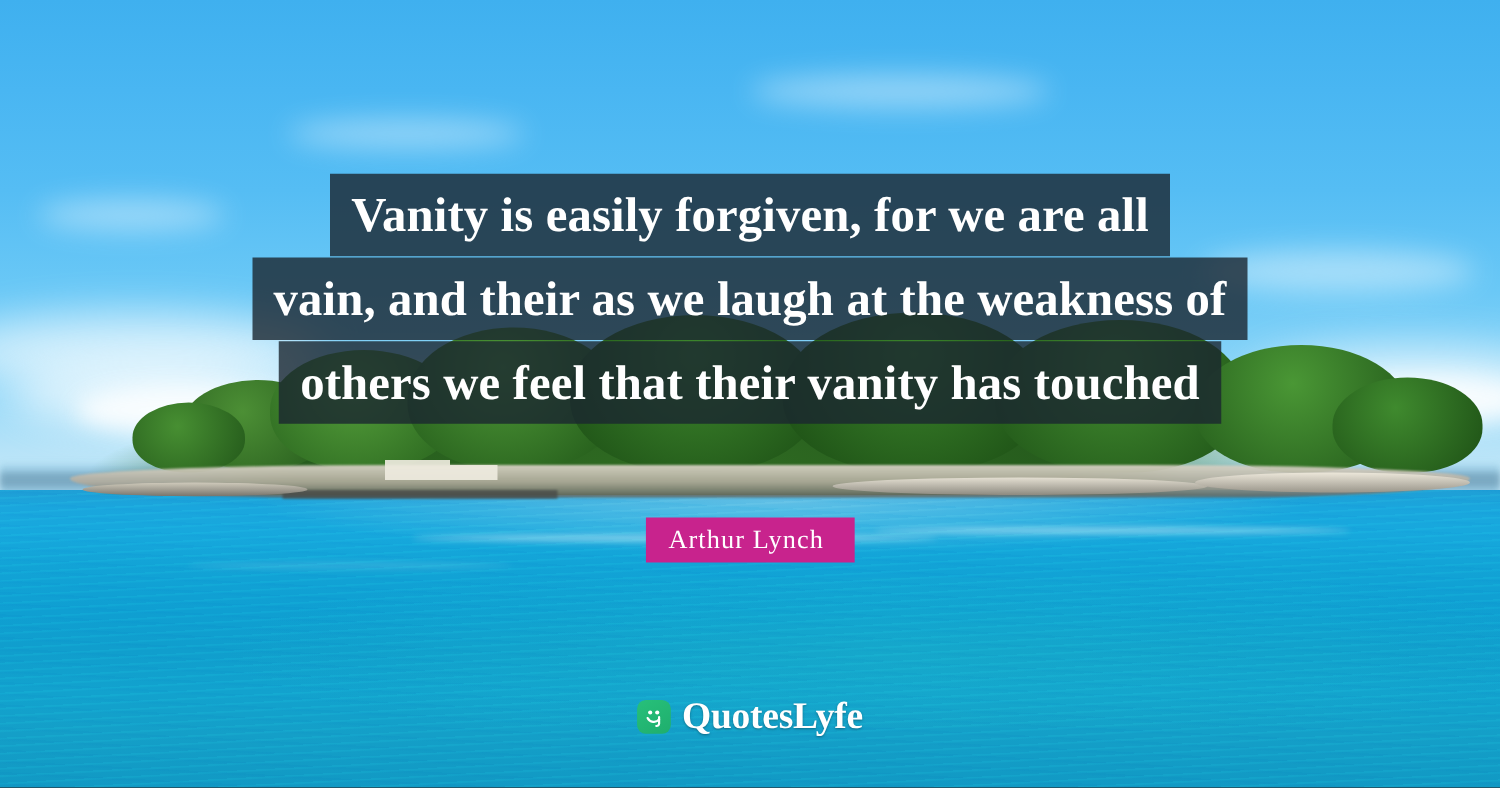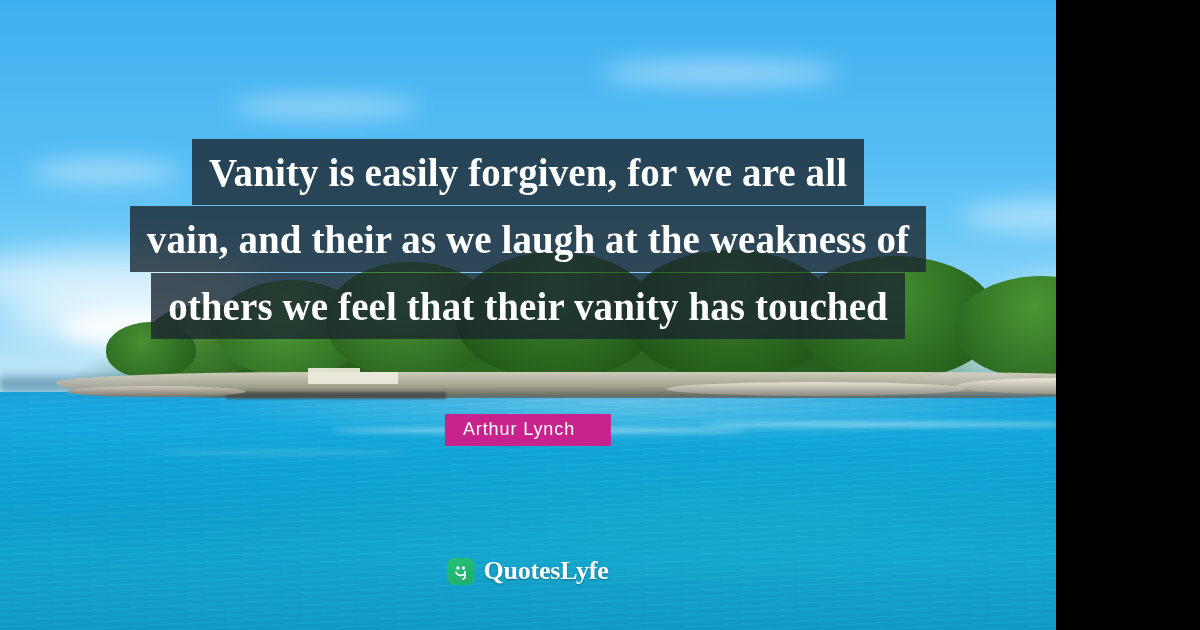--- a/index.html
+++ b/index.html
@@ -7,21 +7,21 @@
     margin: 0;
     padding: 0;
     background: #000;
   }
   body {
     font-family: "Liberation Serif", "DejaVu Serif", serif;
   }
 
   .card {
     position: relative;
-    width: 1056px;
+    width: 1200px;
     height: 630px;
     overflow: hidden;
     background: #1fa5d8;
   }
 
   
   .scene {
     position: absolute;
     inset: 0;
     overflow: hidden;
@@ -194,24 +194,24 @@
     margin-bottom: 1px;
   }
 
   .author-badge {
     position: absolute;
     left: 50%;
     transform: translateX(-50%);
     top: 414px;
     background: #c8238d;
     color: #ffffff;
-    font-family: Liberation Sans, sans-serif;
-    font-size: 18px;
+    font-family: Liberation Serif, serif;
+    font-size: 21px;
     letter-spacing: .9px;
-    padding: 5px 36px 6px 18px;
+    padding: 5px 24px 6px 18px;
     white-space: nowrap;
   }
 
   .brand {
     position: absolute;
     left: 50%;
     transform: translateX(-50%);
     top: 556px;
     display: flex;
     align-items: center;
@@ -223,21 +223,21 @@
     border-radius: 7px;
     background: linear-gradient(150deg, #27c07a 0%, #1fae6d 100%);
     display: flex;
     align-items: center;
     justify-content: center;
   }
   .brand-name {
     color: #ffffff;
     font-family: "Liberation Serif", "DejaVu Serif", serif;
     font-weight: 700;
-    font-size: 26px;
+    font-size: 30px;
     letter-spacing: -.2px;
     text-shadow: 0 1px 2px rgba(0,0,0,.35);
   }
 </style>
 </head>
 <body>
 
 <div class="card">
 
   <div class="scene">

